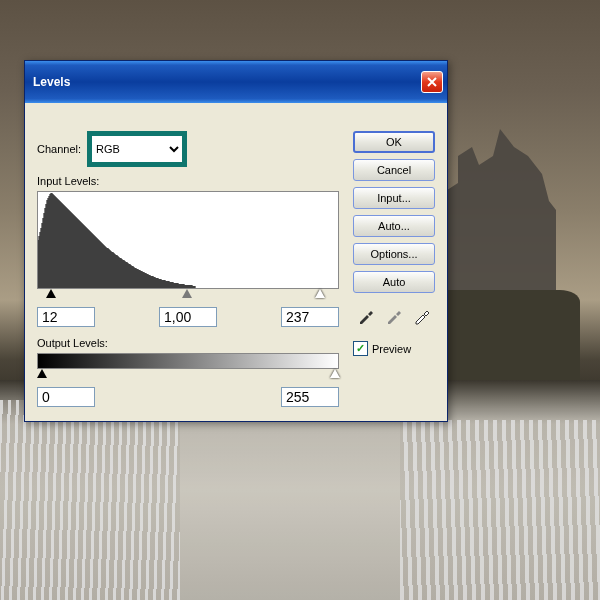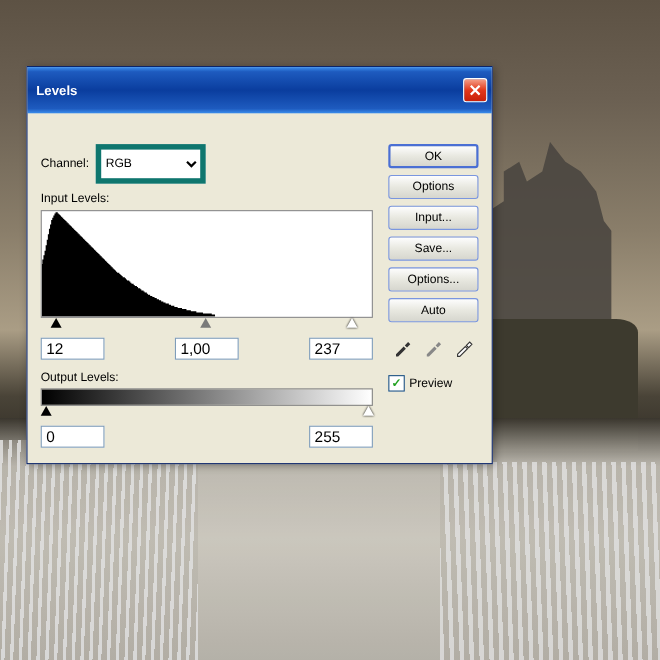--- a/index.html
+++ b/index.html
@@ -84,23 +84,23 @@
         <div class="tri white" id="tri-out-w" style="left: 97%;"></div>
       </div>
       <div class="io-row">
         <input value="0" style="">
         <span></span>
         <input value="255" style="">
       </div>
     </div>
     <div class="right">
       <button class="btn primary">OK</button>
-      <button class="btn">Options</button>
+      <button class="btn">Cancel</button>
       <button class="btn">Input...</button>
-      <button class="btn">Save...</button>
+      <button class="btn">Auto...</button>
       <button class="btn">Options...</button>
       <button class="btn">Auto</button>
       <div class="eyedroppers">
         <svg class="eyedropper" viewBox="0 0 18 18">
             <path d="M3 15 L10 8 L12 10 L5 17 L3 17 Z M11 7 L14 4 L16 6 L13 9 Z" fill="#333"></path>
           </svg>
         <svg class="eyedropper" viewBox="0 0 18 18">
             <path d="M3 15 L10 8 L12 10 L5 17 L3 17 Z M11 7 L14 4 L16 6 L13 9 Z" fill="#888"></path>
           </svg>
         <svg class="eyedropper" viewBox="0 0 18 18">

